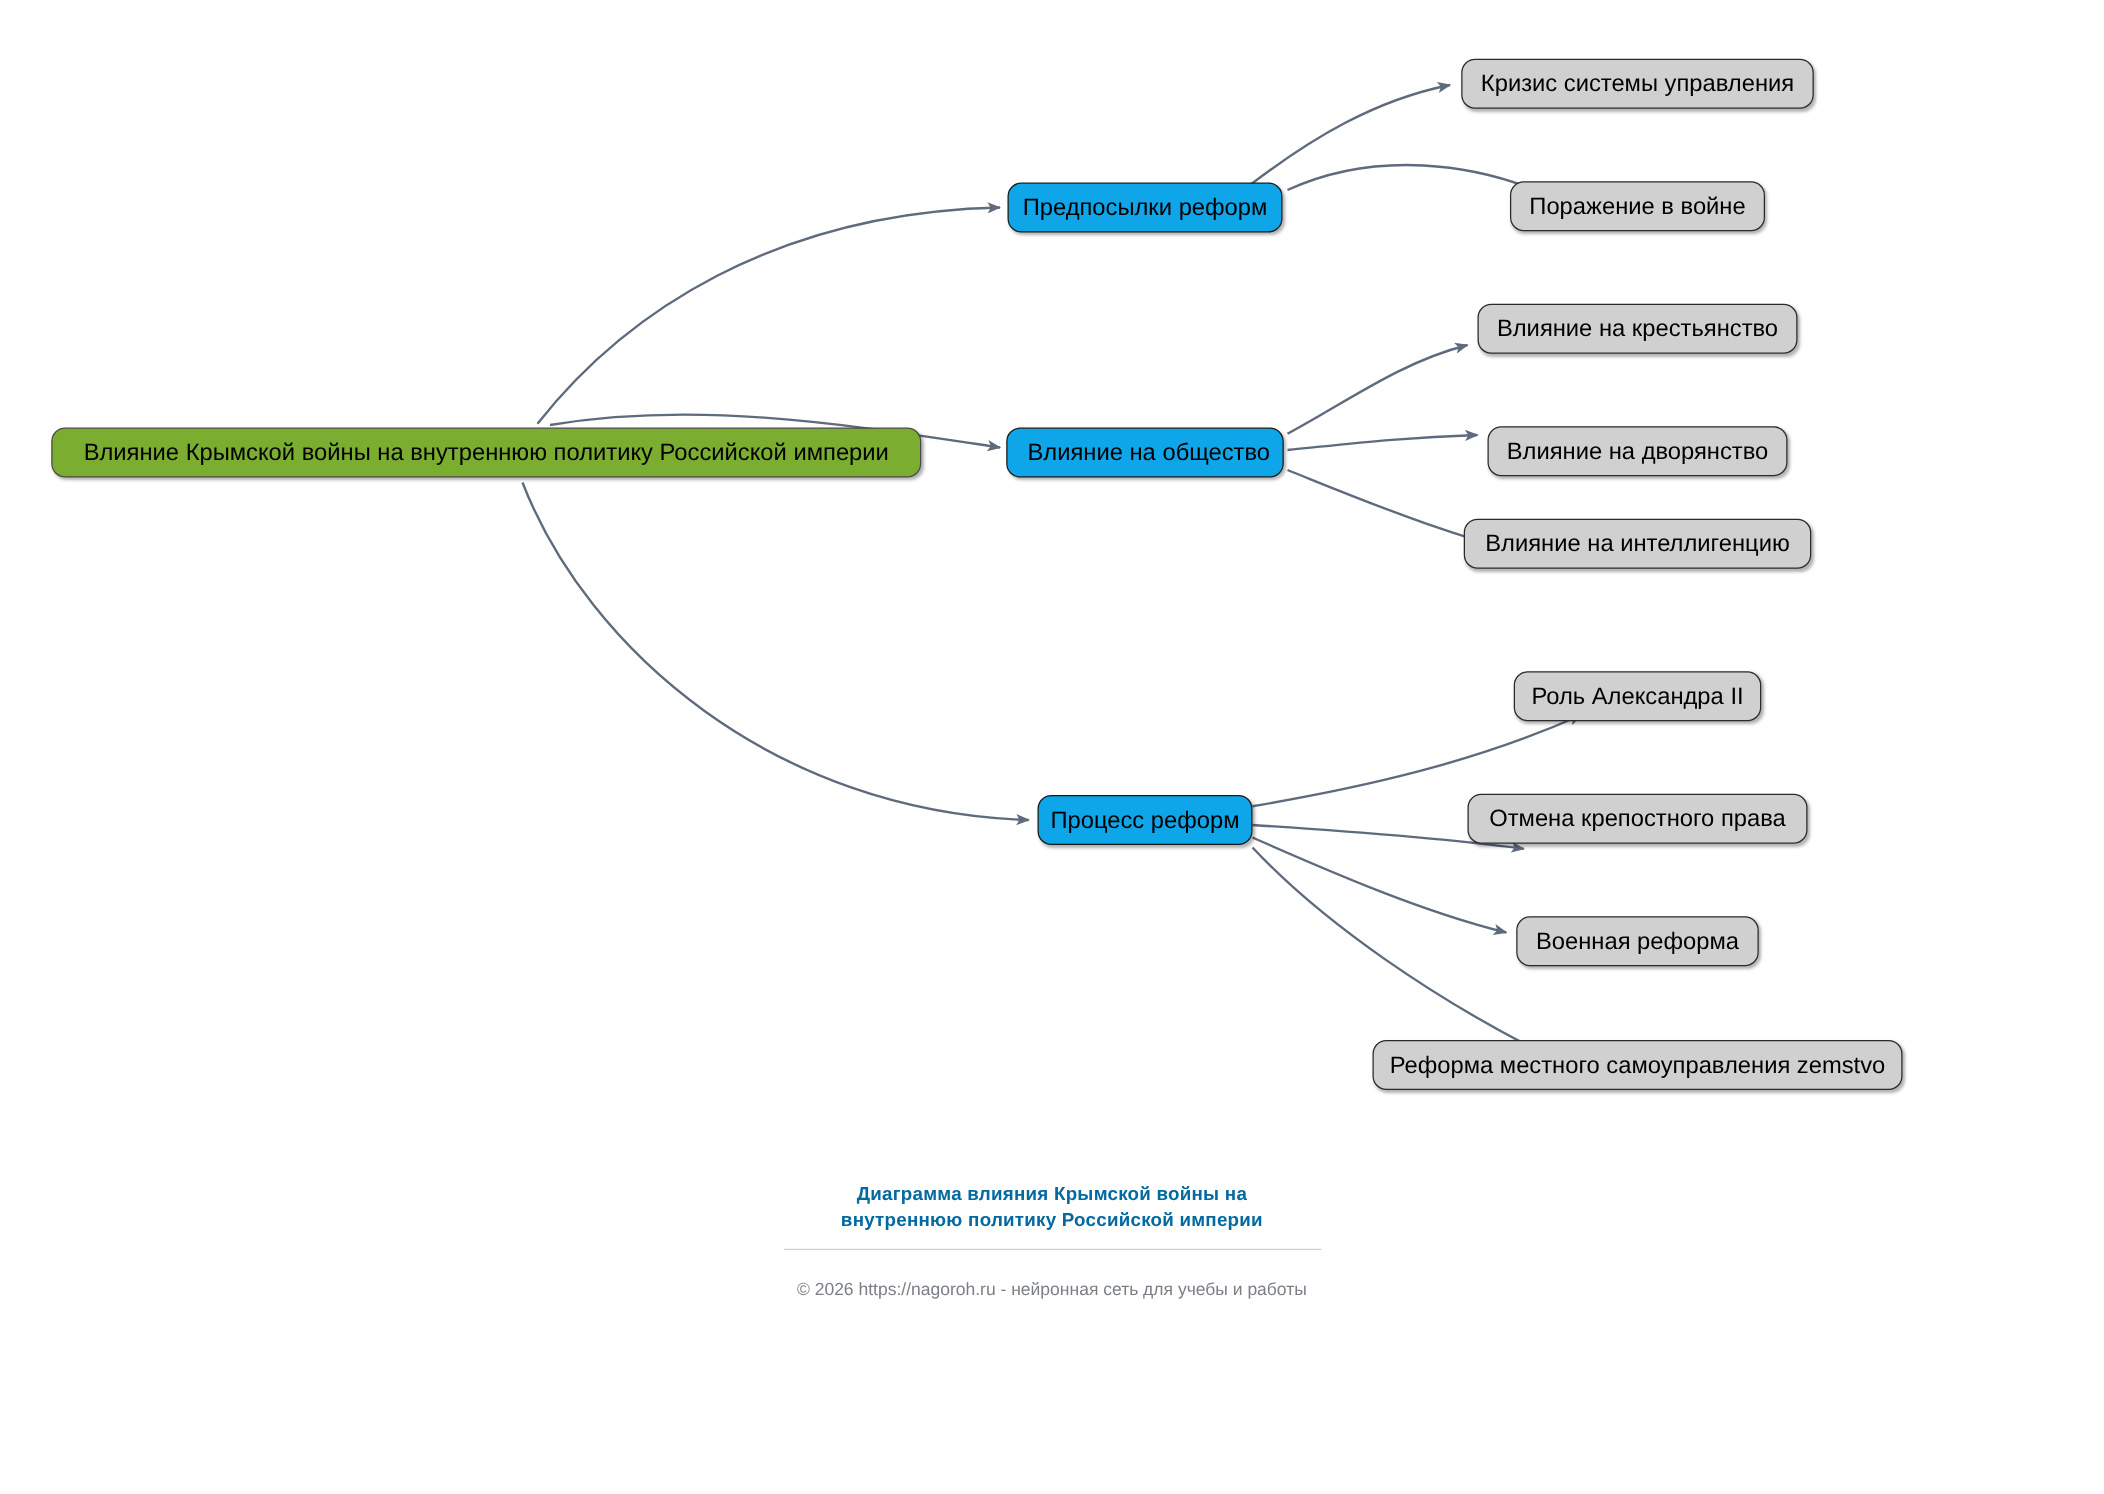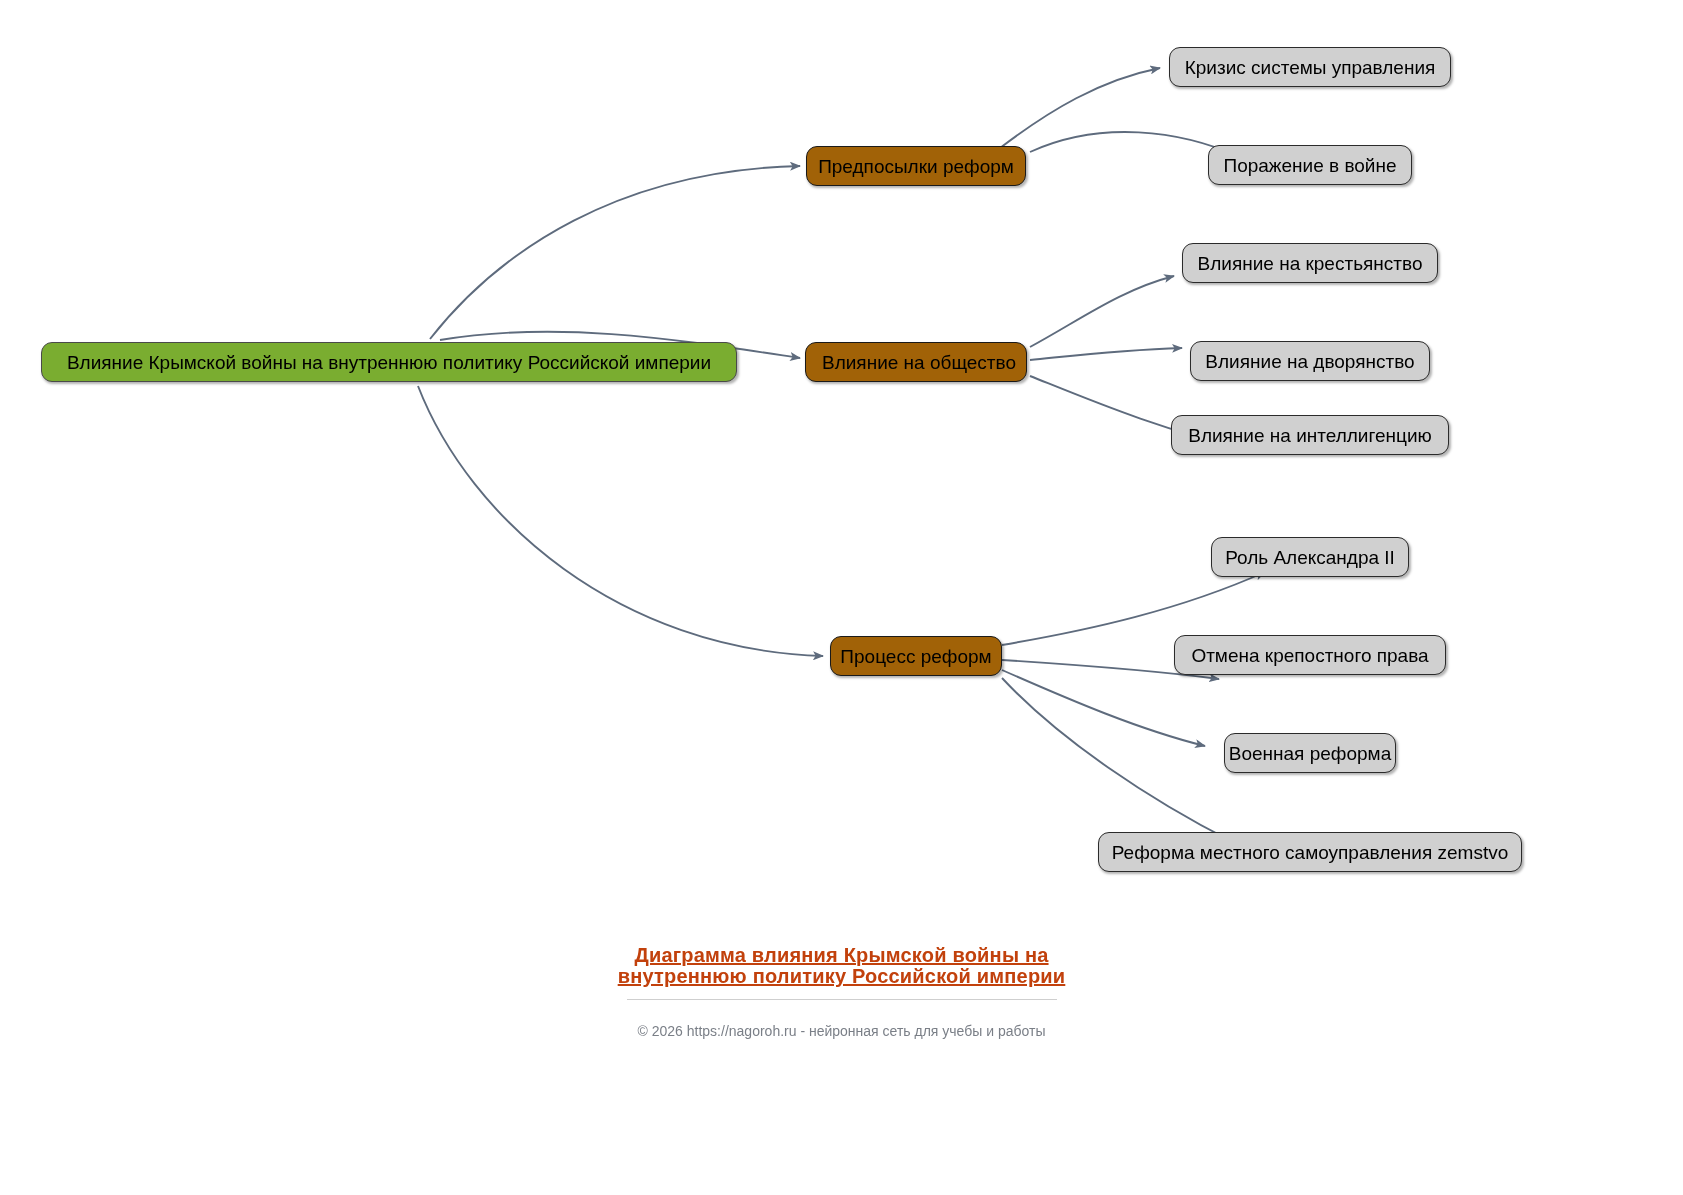--- a/index.html
+++ b/index.html
@@ -47,21 +47,21 @@
     height: 40px;
   }
 
   .node-root {
     background: #7aad30;
     border: 1.6px solid #4a4a4a;
     box-shadow: 1.5px 2px 2.5px rgba(0,0,0,0.30);
   }
 
   .node-branch {
-    background: #a16207;
+    background: #0ea5e9;
     border: 1.6px solid #1a1a1a;
     box-shadow: 1.5px 2px 2.5px rgba(0,0,0,0.30);
   }
 
   .node-leaf {
     background: #d0d0d0;
     border: 1.6px solid #2b2b2b;
     box-shadow: 1.5px 2px 2.5px rgba(0,0,0,0.30);
   }
 
@@ -71,26 +71,25 @@
 
   #footer {
     position: absolute;
     left: 0;
     top: 945px;
     width: 1683px;
     text-align: center;
   }
 
   .footer-title {
-    color: #c2410c;
-    font-size: 20px;
+    color: #0369a1;
+    font-size: 15px;
     font-weight: bold;
     line-height: 21px;
     letter-spacing: 0.2px;
-    text-decoration: underline;
   }
 
   .footer-rule {
     width: 430px;
     height: 0;
     border-top: 1px solid #cfcfcf;
     margin: 12px auto 0 auto;
   }
 
   .footer-credit {
@@ -163,21 +162,21 @@
 
   <div class="node node-branch" style="left:916px; top:656px; width:172px;">
     <span class="node-label">Процесс реформ</span>
   </div>
   <div class="node node-leaf" style="left:1310px; top:557px; width:198px;">
     <span class="node-label">Роль Александра II</span>
   </div>
   <div class="node node-leaf" style="left:1310px; top:655px; width:272px;">
     <span class="node-label">Отмена крепостного права</span>
   </div>
-  <div class="node node-leaf" style="left:1310px; top:753px; width:172px;">
+  <div class="node node-leaf" style="left:1310px; top:753px; width:194px;">
     <span class="node-label">Военная реформа</span>
   </div>
   <div class="node node-leaf" style="left:1310px; top:852px; width:424px;">
     <span class="node-label">Реформа местного самоуправления zemstvo</span>
   </div>
 
   <div id="footer">
     <div class="footer-title">
       <div>Диаграмма влияния Крымской войны на</div>
       <div>внутреннюю политику Российской империи</div>

